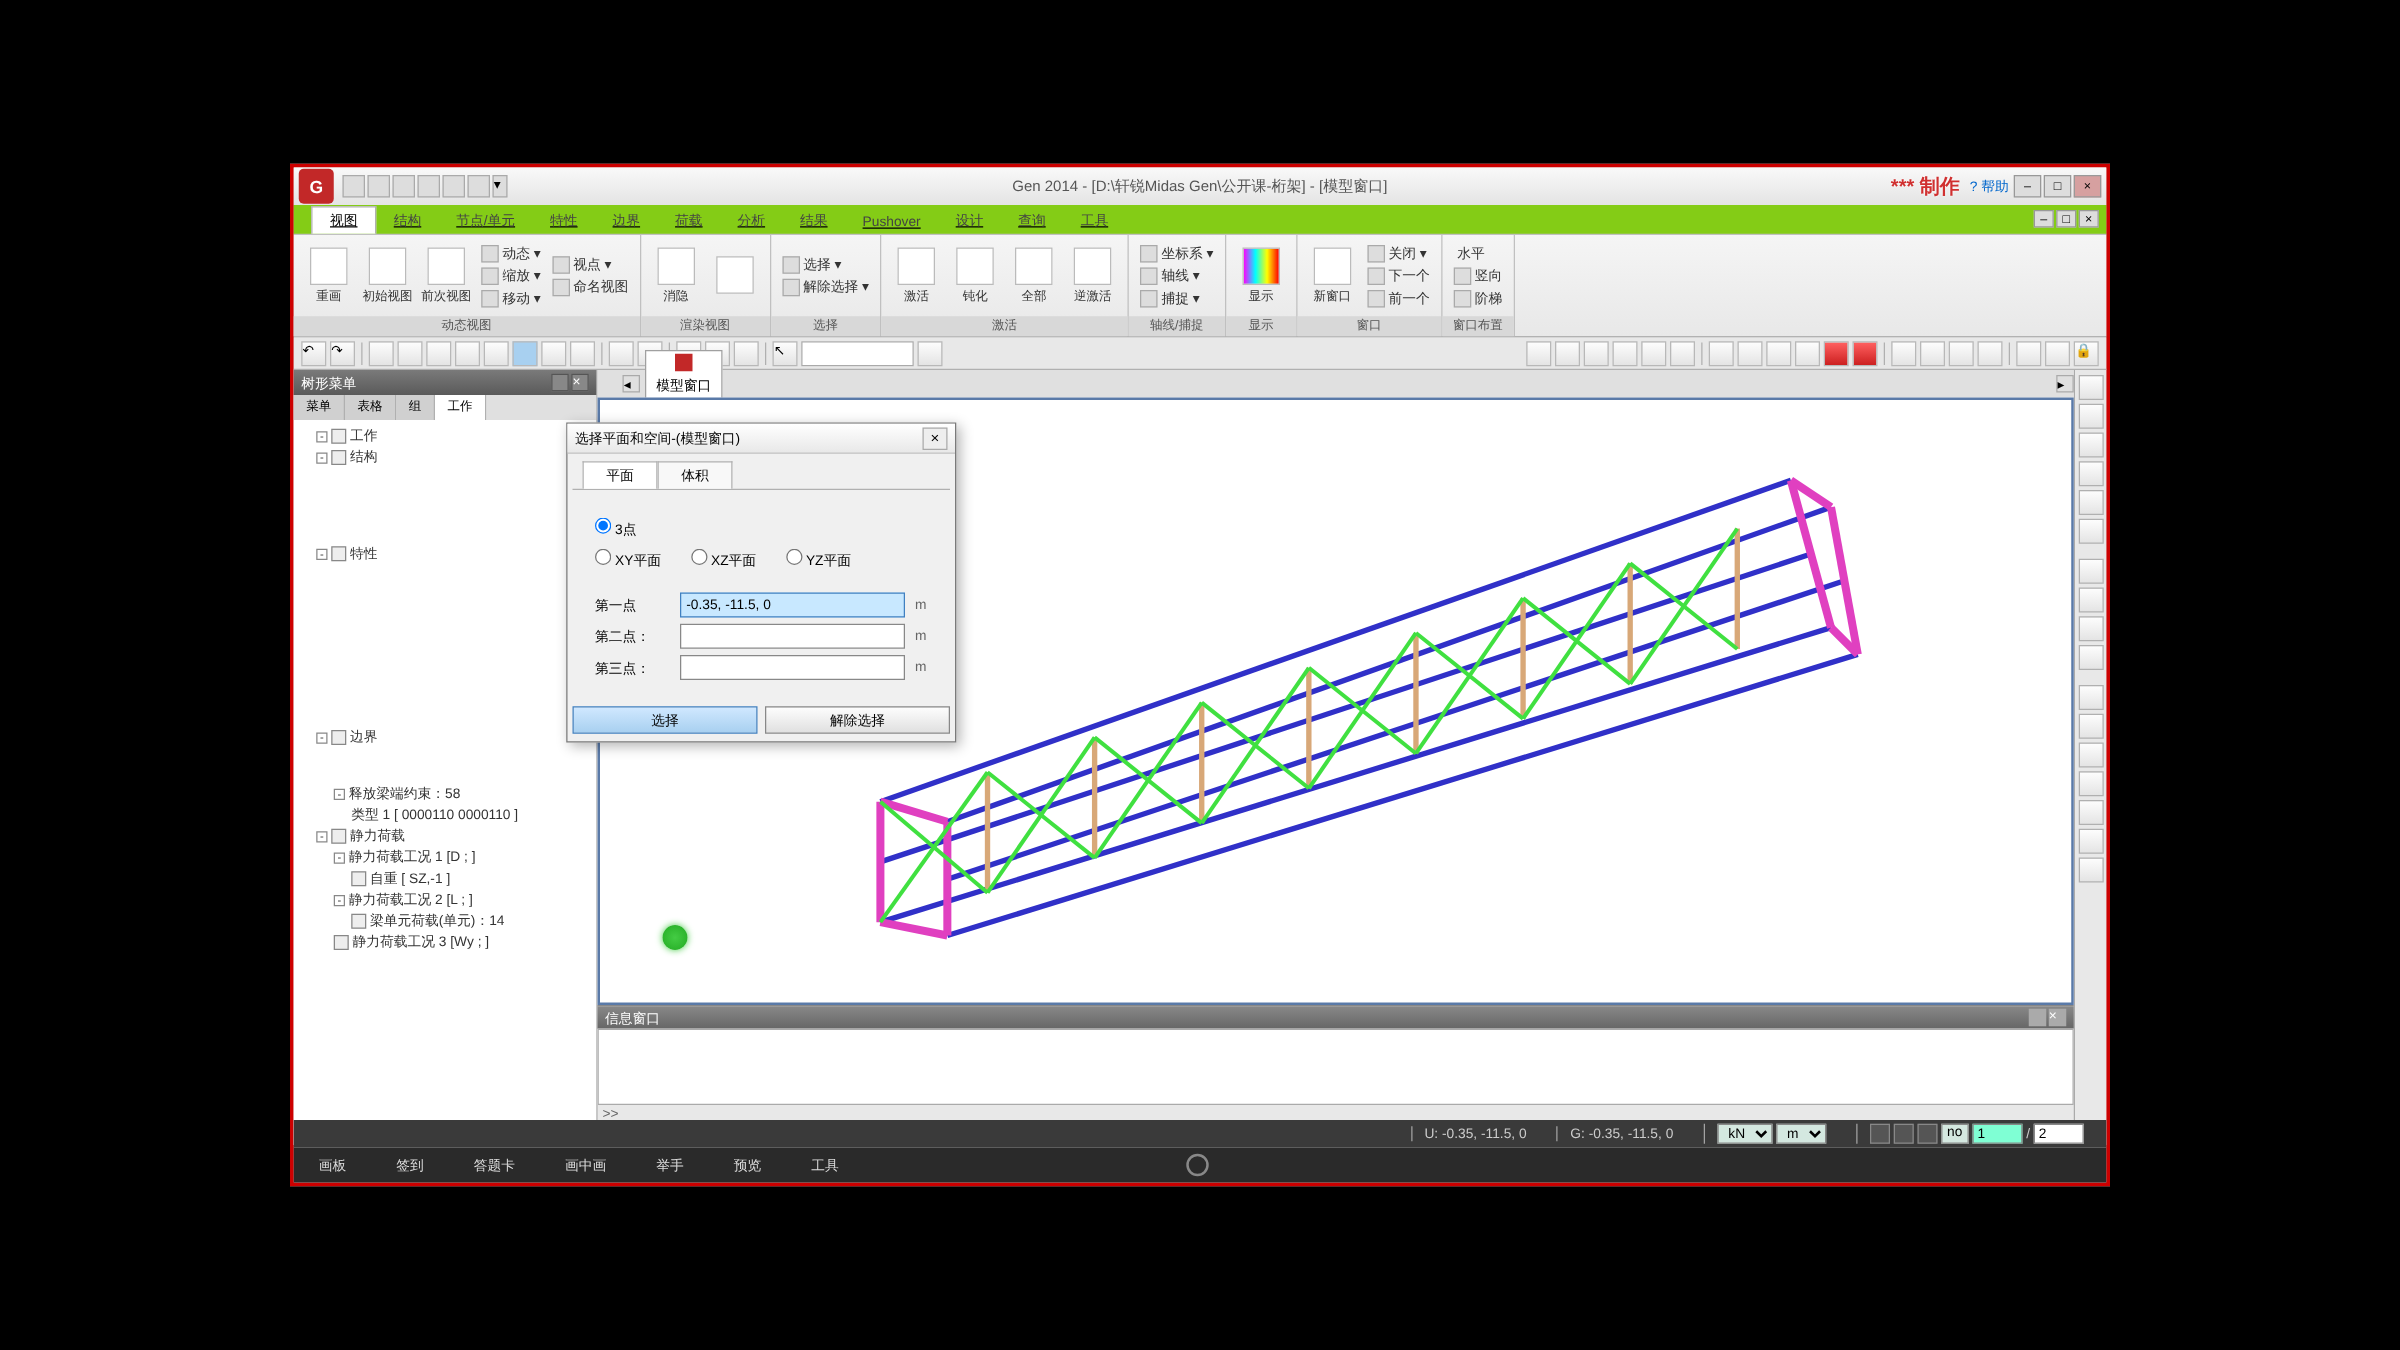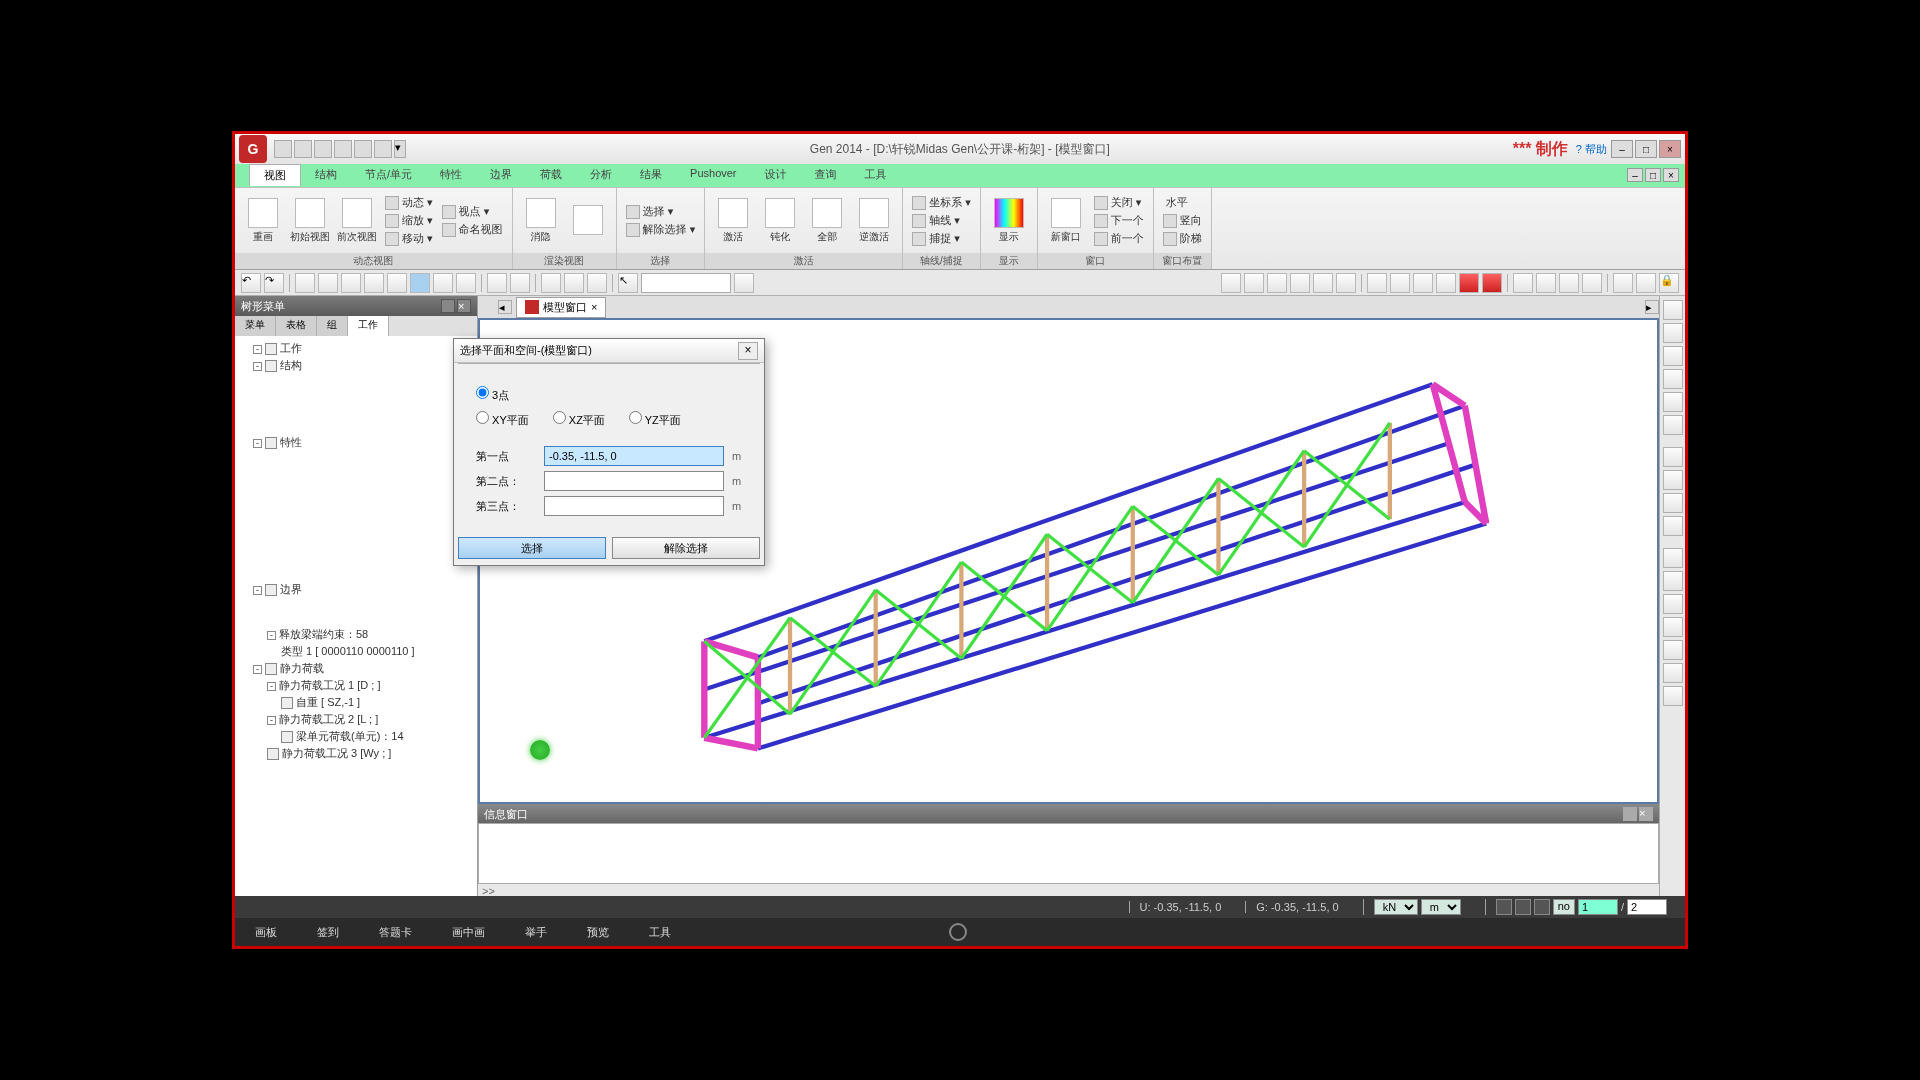--- a/index.html
+++ b/index.html
@@ -8,21 +8,21 @@
 .titlebar { height: 30px; background: linear-gradient(#f9f9f9,#e4e4e4); display: flex; align-items: center; padding: 0 4px; }
 .app-logo { width: 28px; height: 28px; background: #c22828; border-radius: 4px; margin-right: 6px; display:flex;align-items:center;justify-content:center;color:#fff;font-weight:bold;font-size:14px;}
 .qat-btn { width: 18px; height: 18px; margin: 0 1px; background: #ddd; border: 1px solid #aaa; }
 .title-text { flex: 1; text-align: center; color: #555; font-size: 12px; }
 .watermark { color: #d03030; font-weight: bold; font-size: 16px; margin-right: 8px; text-shadow: 0 0 2px #fff;}
 .win-btns { display: flex; gap: 2px; }
 .win-btn { width: 22px; height: 18px; background: #ddd; border: 1px solid #999; font-size:10px; display:flex;align-items:center;justify-content:center;}
 .win-btn.close { background: #d6a0a0; }
 .help-label { font-size: 11px; color: #06c; margin-right: 4px; }
 
-.menubar { height: 24px; background: #86efac; display: flex; align-items: flex-start; padding-left: 14px; border-bottom: 1px solid #c0c0c0; }
+.menubar { height: 24px; background: #84cc16; display: flex; align-items: flex-end; padding-left: 14px; border-bottom: 1px solid #c0c0c0; text-decoration: underline; }
 .menubar .tab { padding: 3px 14px; color: #444; cursor: pointer; }
 .menubar .tab.active { background: #fff; border: 1px solid #b0b0b0; border-bottom: none; color: #000; }
 
 .ribbon { height: 82px; background: linear-gradient(#f5f5f5,#e8e8e8); display: flex; border-bottom: 1px solid #a0a0a0; }
 .ribbon-group { border-right: 1px solid #c0c0c0; display: flex; flex-direction: column; }
 .ribbon-group-body { flex: 1; display: flex; align-items: center; padding: 2px 6px; gap: 3px; }
 .ribbon-group-label { height: 16px; background: #d8d8d8; text-align: center; font-size: 10px; color: #555; line-height: 16px; }
 .rbtn-big { width: 44px; display: flex; flex-direction: column; align-items: center; gap: 2px; cursor: pointer; }
 .rbtn-big .ico { width: 30px; height: 30px; border: 1px solid #bbb; background: #fff; }
 .rbtn-big span { font-size: 10px; color: #333; }
@@ -46,21 +46,21 @@
 .tree-tabs .tt.active { background:#fff;}
 .tree-body { flex: 1; background: #fff; padding: 4px; overflow: hidden; font-size: 11px; color: #333; }
 .tree-node { padding: 1px 0 1px 14px; white-space: nowrap; }
 .tree-node.l2 { padding-left: 28px; }
 .tree-node.l3 { padding-left: 42px; }
 .tree-ico { display:inline-block;width:12px;height:12px;border:1px solid #888;background:#eee;margin-right:3px;vertical-align:middle;}
 .tree-exp { display:inline-block;width:9px;height:9px;border:1px solid #888;text-align:center;line-height:7px;font-size:9px;margin-right:3px;}
 
 .main-area { flex: 1; display: flex; flex-direction: column; position: relative; }
 .doc-tabs { height: 22px; background: #e0e0e0; display: flex; align-items: center; padding-left: 20px; }
-.doc-tab { background: #fff; border: 1px solid #a0a0a0; padding: 2px 8px; display: flex; align-items: center; gap: 4px; font-size: 11px; }
+.doc-tab { background: #fff; border: 1px solid #a0a0a0; padding: 2px 8px; display: flex; align-items: center; gap: 4px; font-size: 11px; flex-direction: column; }
 .doc-tab .x { cursor:pointer; }
 .viewport { flex: 1; background: #fff; border: 2px solid #5a7aa8; position: relative; overflow: hidden; }
 .cursor-green { position:absolute; left:50px; top:420px; width:20px;height:20px;border-radius:50%;background:radial-gradient(circle,#4c4,#2a2);box-shadow:0 0 6px #4c4;}
 
 .info-panel { height: 112px; border-top: 1px solid #888; display:flex;flex-direction:column;}
 .info-header { height: 18px; background: linear-gradient(#888,#666); color: #fff; font-size: 11px; padding: 1px 6px; display:flex;justify-content:space-between;align-items:center;}
 .info-header .ctrls{display:flex;gap:2px;}
 .info-header .ctrls div{width:14px;height:14px;background:#aaa;cursor:pointer;}
 .info-body { flex:1; background: #fff; border: 1px solid #aaa; }
 .info-prompt { padding: 1px 4px; color:#666;}
@@ -511,20 +511,24 @@
         <div class="rt"></div>
       <div class="rt"></div>
     </div>
   </div>
 
   <div class="dialog">
     <div class="dlg-title">
       <span>选择平面和空间-(模型窗口)</span>
       <div class="dlg-close">×</div>
     </div>
+    <div class="dlg-tabs">
+      <div class="dt">平面</div>
+      <div class="dt">体积</div>
+    </div>
     <div class="dlg-body">
       <div class="radio-row"><label><input type="radio" checked="" style=""> <span>3点</span></label></div>
       <div class="radio-grp">
         <label><input type="radio" style=""> <span>XY平面</span></label>
         <label><input type="radio" style=""> <span>XZ平面</span></label>
         <label><input type="radio" style=""> <span>YZ平面</span></label>
       </div>
       <div class="input-row">
         <label>第一点</label>
         <input class="hl" value="-0.35, -11.5, 0" style="">

